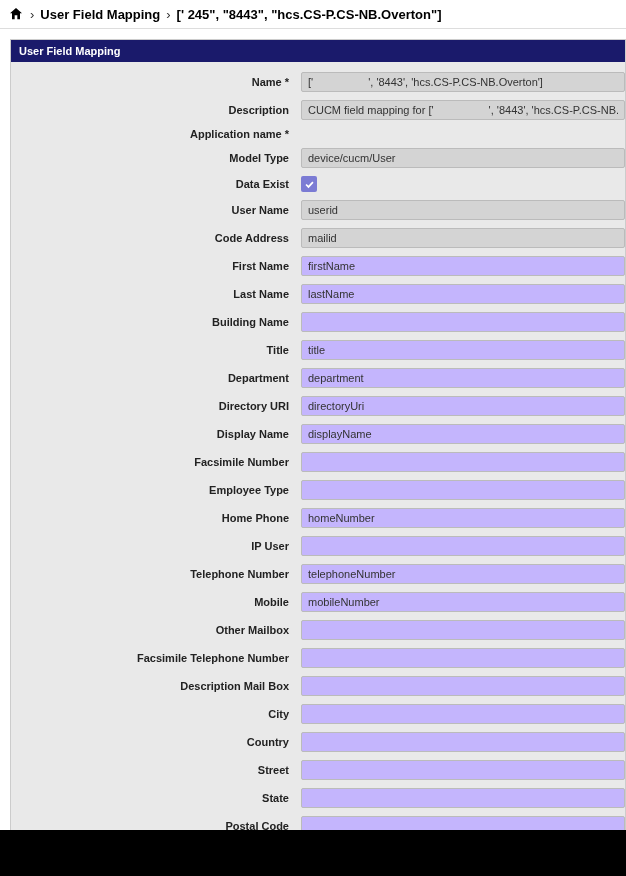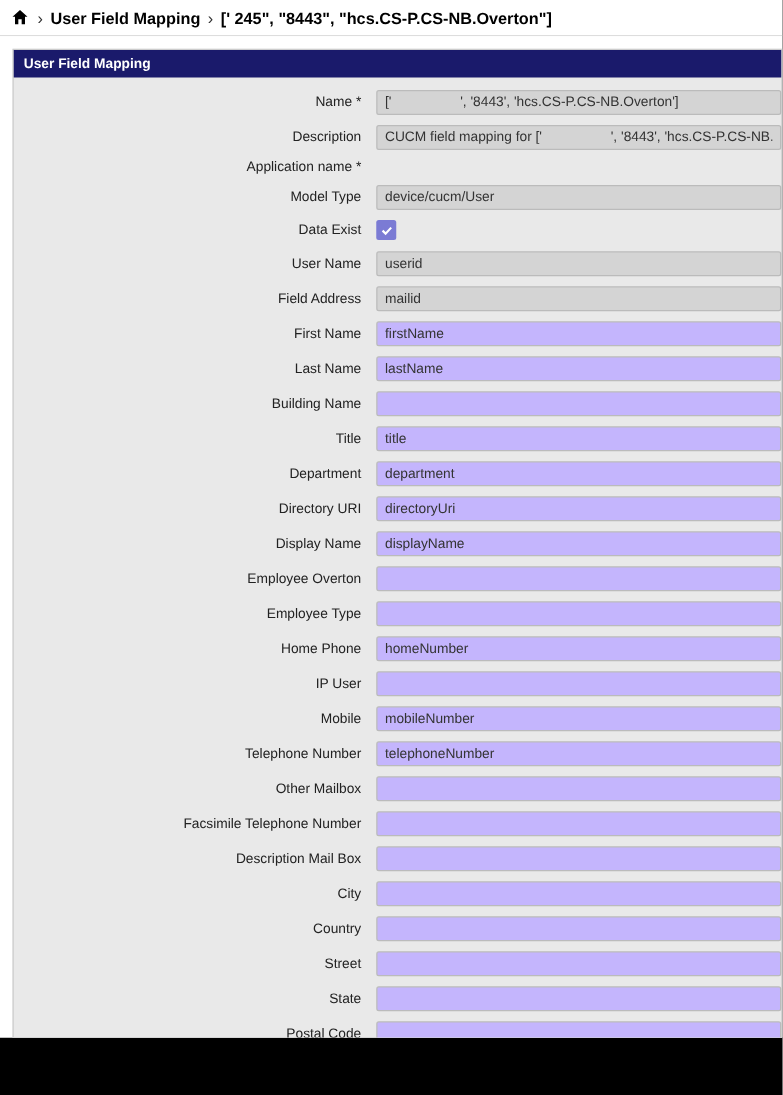--- a/index.html
+++ b/index.html
@@ -59,21 +59,21 @@
       display: flex;
       align-items: center;
       margin-bottom: 8px;
     }
     .label {
       width: 290px;
       min-width: 290px;
       text-align: right;
       padding-right: 12px;
       font-size: 11px;
-      font-weight: normal;
+      font-weight: bold;
       color: #222;
     }
     .field {
       flex: 1;
     }
     .field input[type="text"] {
       width: 100%;
       height: 20px;
       padding: 2px 6px;
       font-size: 11px;
@@ -155,21 +155,21 @@
             </span>
           </div>
         </div>
 
         <div class="row">
           <div class="label">User Name</div>
           <div class="field"><input type="text" class="readonly" readonly="" value="userid" style=""></div>
         </div>
 
         <div class="row">
-          <div class="label">Field Address</div>
+          <div class="label">Code Address</div>
           <div class="field"><input type="text" class="readonly" readonly="" value="mailid" style=""></div>
         </div>
 
         <div class="row">
           <div class="label">First Name</div>
           <div class="field"><input type="text" value="firstName" style=""></div>
         </div>
 
         <div class="row">
           <div class="label">Last Name</div>
@@ -195,47 +195,47 @@
           <div class="label">Directory URI</div>
           <div class="field"><input type="text" value="directoryUri" style=""></div>
         </div>
 
         <div class="row">
           <div class="label">Display Name</div>
           <div class="field"><input type="text" value="displayName" style=""></div>
         </div>
 
         <div class="row">
-          <div class="label">Employee Overton</div>
+          <div class="label">Facsimile Number</div>
           <div class="field"><input type="text" value="" style=""></div>
         </div>
 
         <div class="row">
           <div class="label">Employee Type</div>
           <div class="field"><input type="text" value="" style=""></div>
         </div>
 
         <div class="row">
           <div class="label">Home Phone</div>
           <div class="field"><input type="text" value="homeNumber" style=""></div>
         </div>
 
         <div class="row">
           <div class="label">IP User</div>
           <div class="field"><input type="text" value="" style=""></div>
         </div>
 
         <div class="row">
+          <div class="label">Telephone Number</div>
+          <div class="field"><input type="text" value="telephoneNumber" style=""></div>
+        </div>
+
+        <div class="row">
           <div class="label">Mobile</div>
           <div class="field"><input type="text" value="mobileNumber" style=""></div>
-        </div>
-
-        <div class="row">
-          <div class="label">Telephone Number</div>
-          <div class="field"><input type="text" value="telephoneNumber" style=""></div>
         </div>
 
         <div class="row">
           <div class="label">Other Mailbox</div>
           <div class="field"><input type="text" value="" style=""></div>
         </div>
 
         <div class="row">
           <div class="label">Facsimile Telephone Number</div>
           <div class="field"><input type="text" value="" style=""></div>

